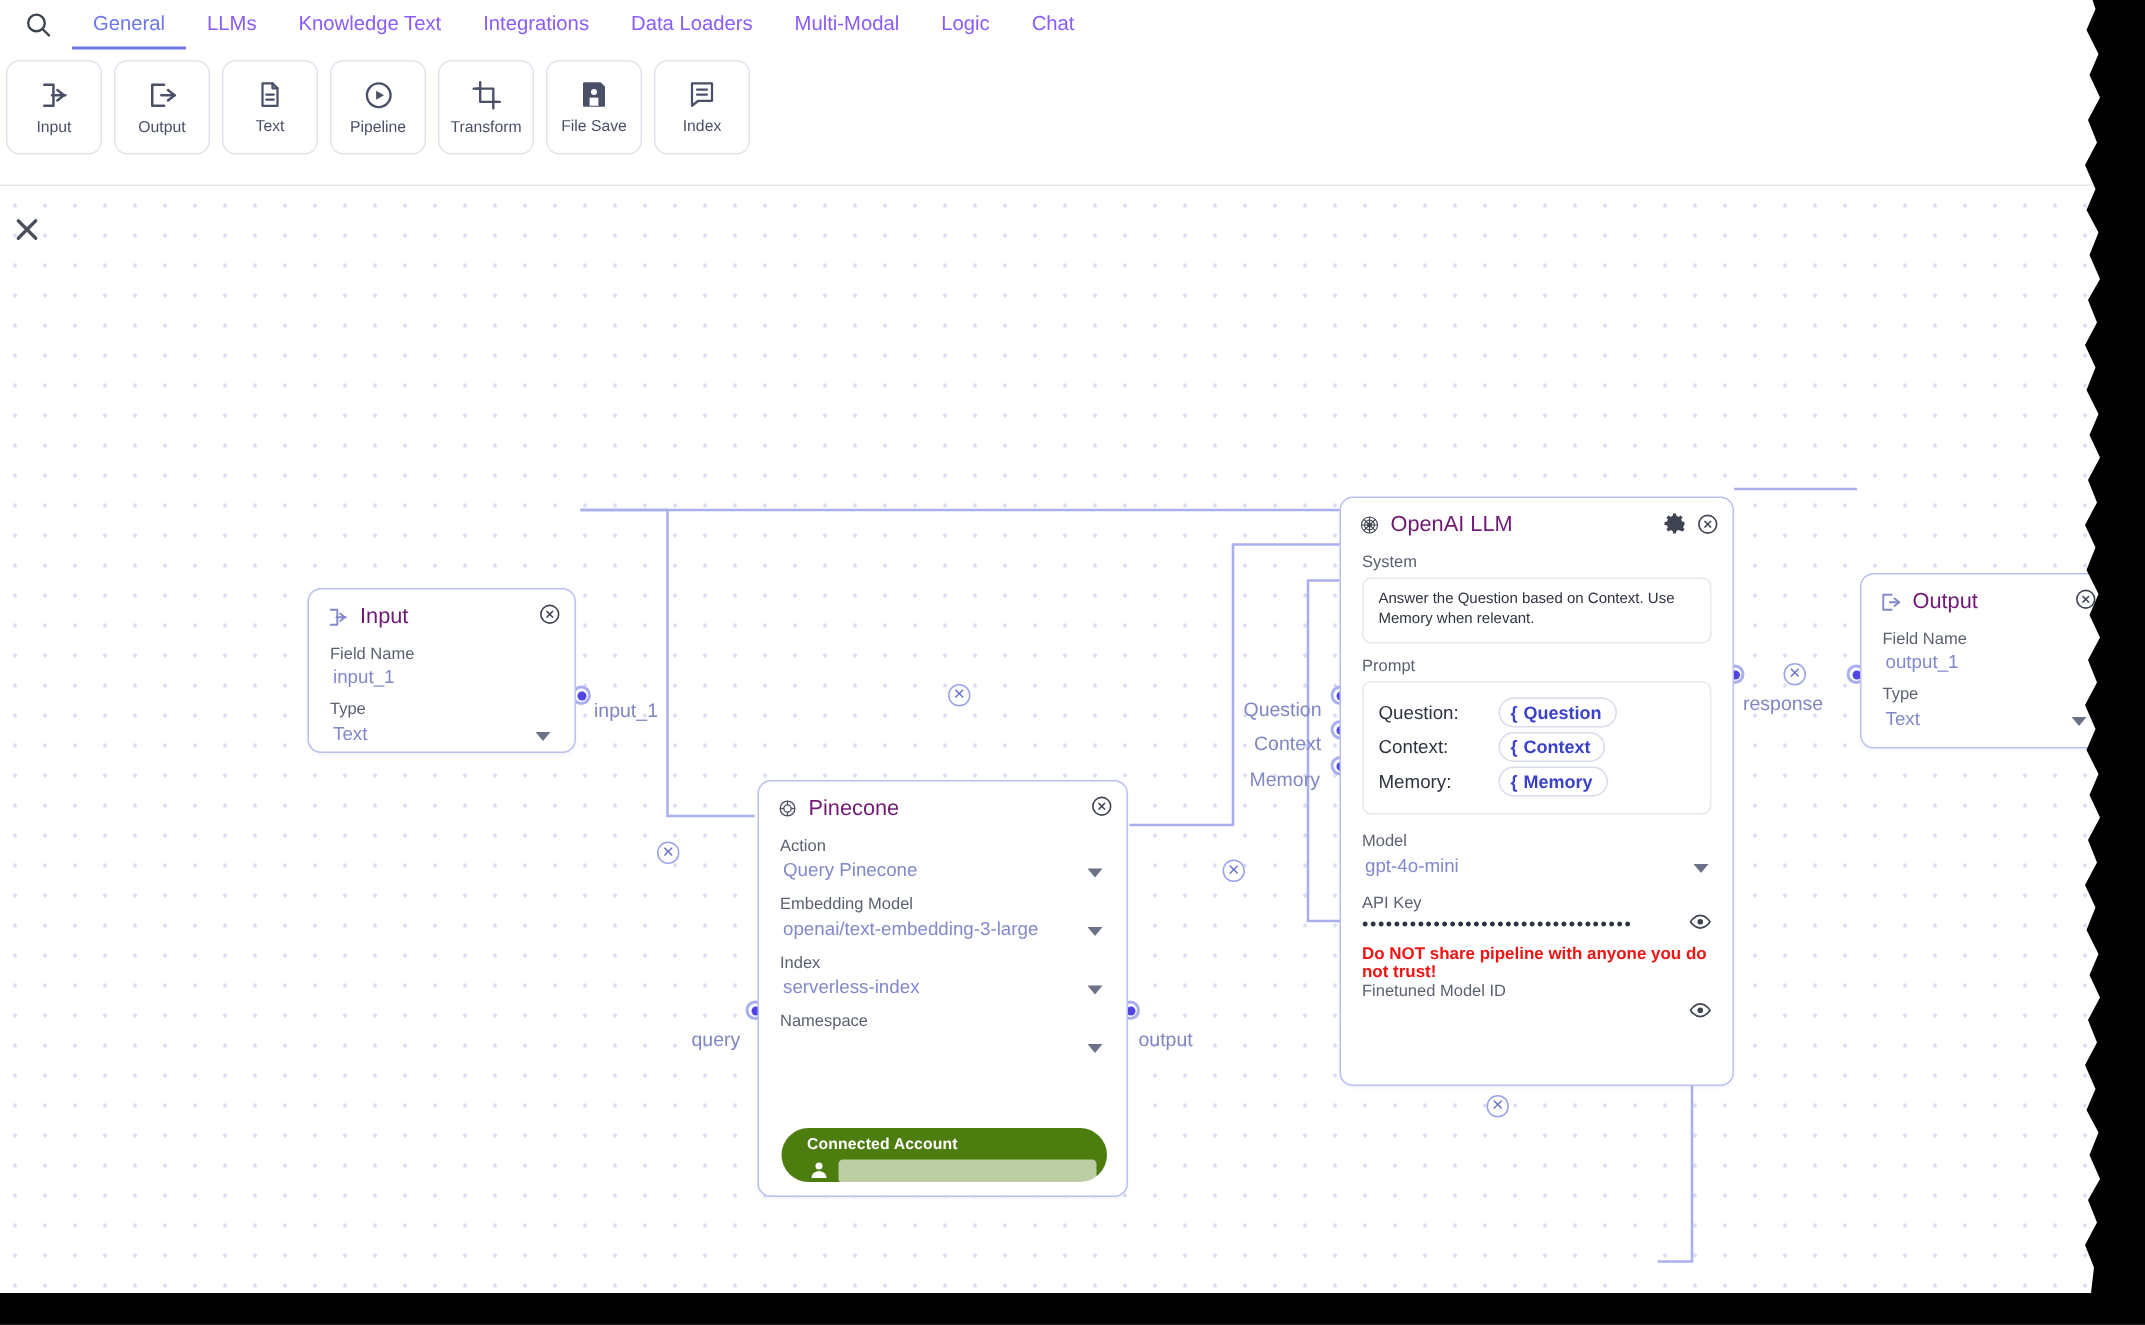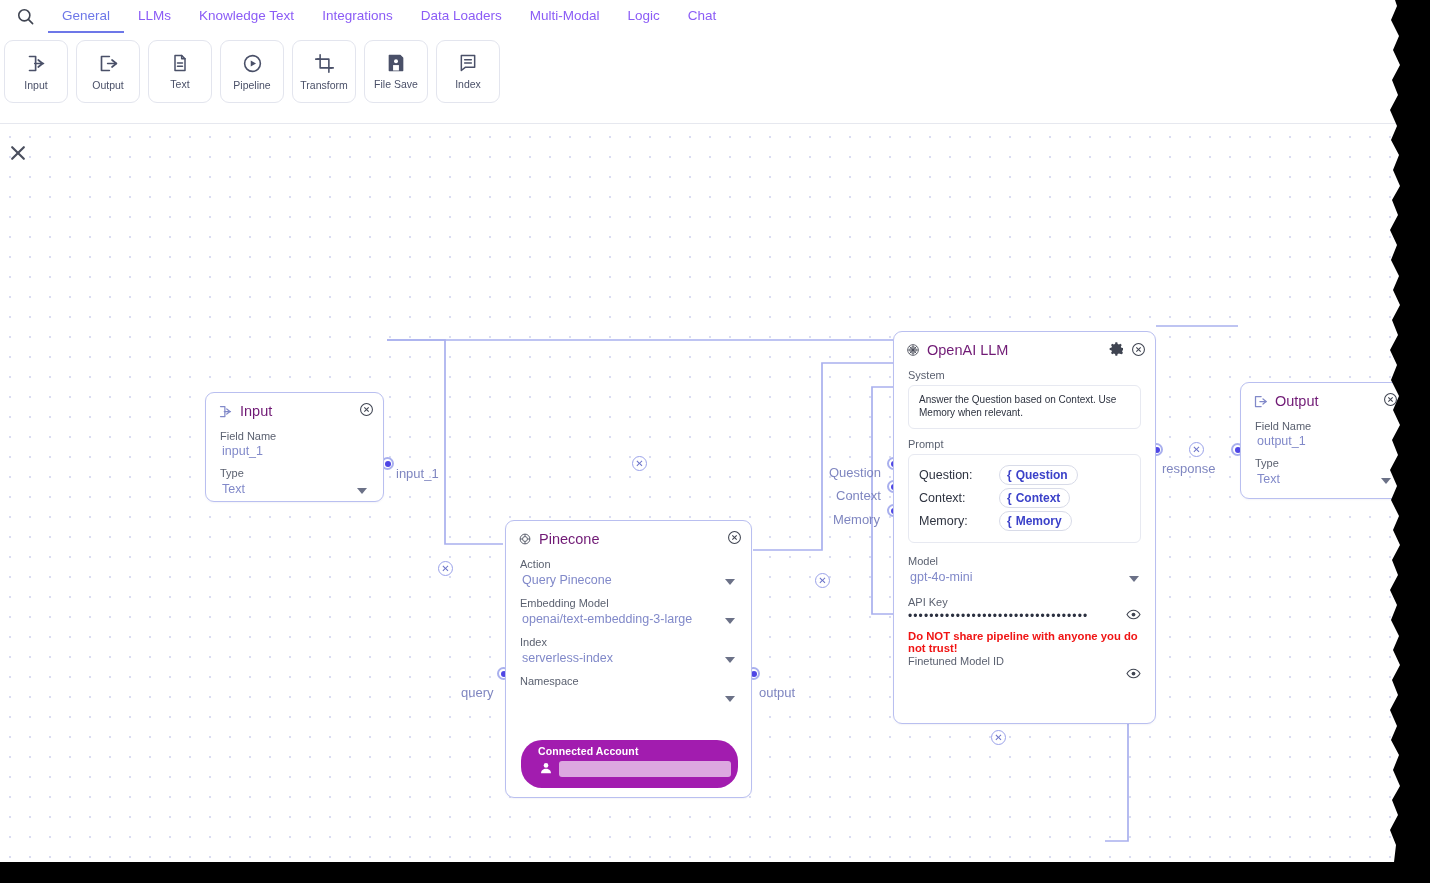--- a/index.html
+++ b/index.html
@@ -110,22 +110,22 @@
   }
 
   
   #node-input  { left: 205px; top: 268px; width: 179px; height: 110px; }
   #node-output { left: 1240px; top: 258px; width: 168px; height: 117px; }
 
   
   #node-pinecone { left: 505px; top: 396px; width: 247px; height: 278px; }
   .conn-pill {
     position: absolute; left: 15px; bottom: 9px;
-    width: 217px; height: 48px;
-    background: #a21caf; border-radius: 21px;
+    width: 217px; height: 36px;
+    background: #4d7c0f; border-radius: 21px;
     color: #fff;
   }
   .conn-pill .cap { font-size: 10.5px; padding: 5px 0 0 17px; font-weight: 600; letter-spacing:.1px;}
   .conn-pill .redacted {
     position: absolute; left: 38px; top: 21px;
     width: 172px; height: 16px; border-radius: 3px;
     background: rgba(255,255,255,.62);
   }
   .conn-pill .person { position: absolute; left: 18px; top: 21px; }
 

